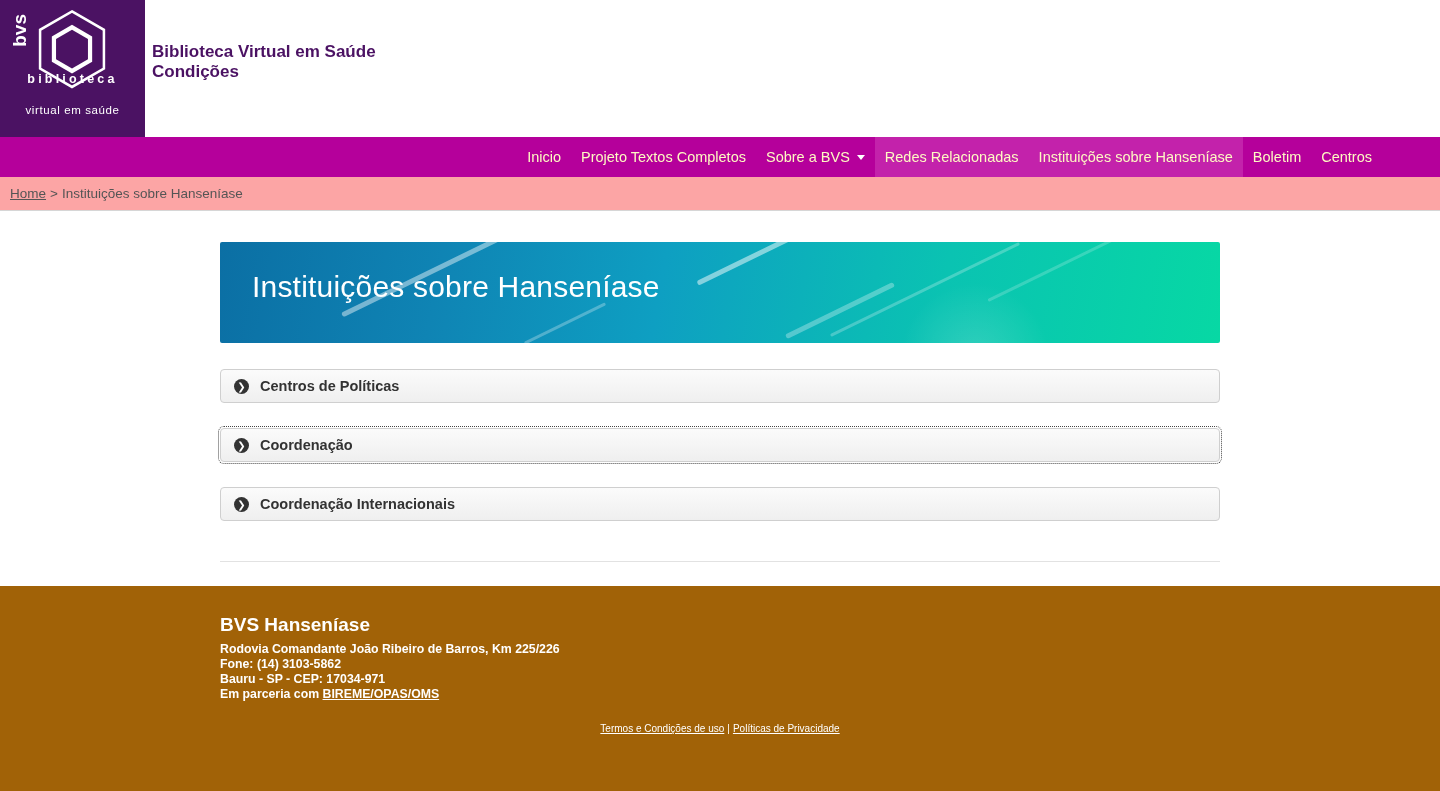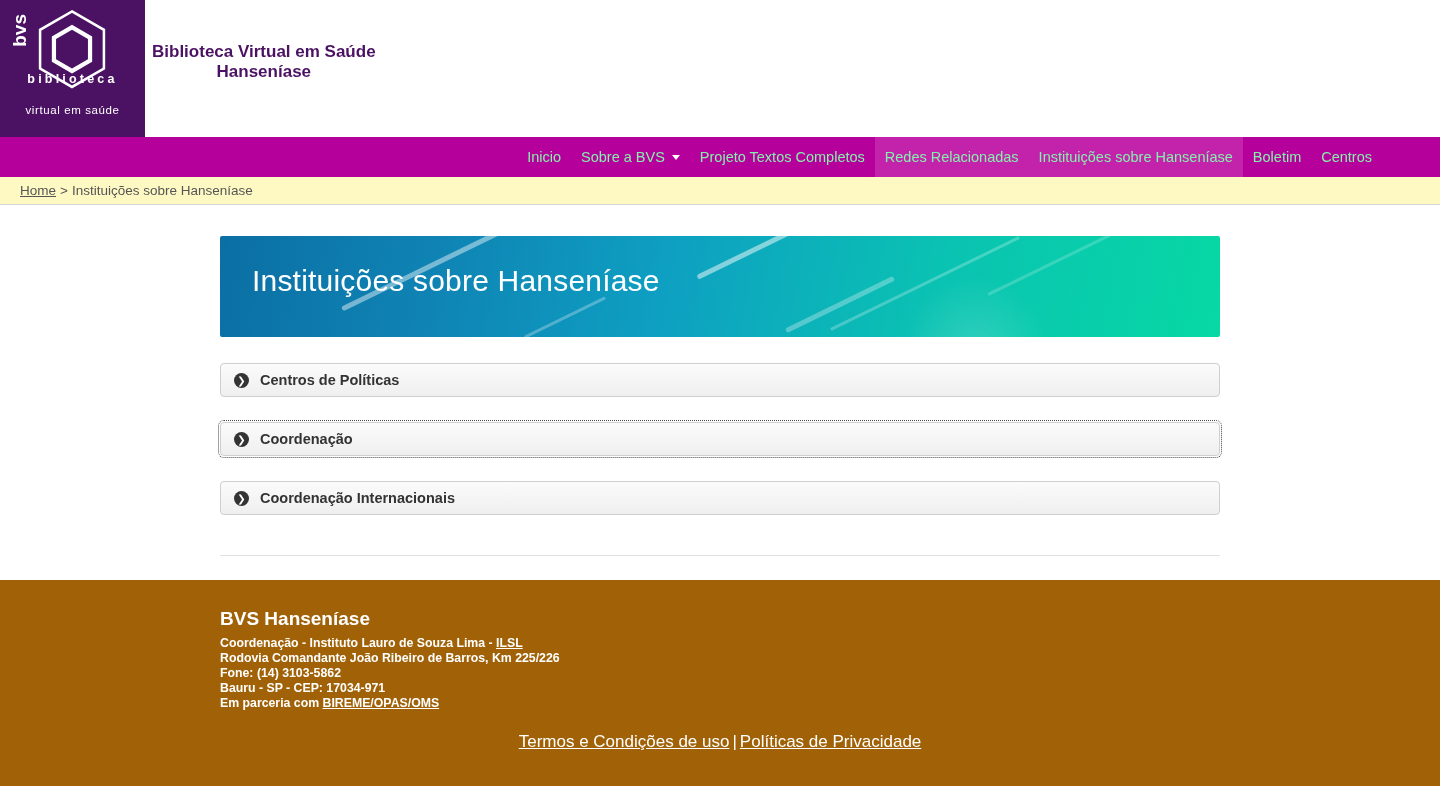--- a/index.html
+++ b/index.html
@@ -69,60 +69,59 @@
     letter-spacing: 0.6px;
     margin-top: 16px;
   }
   .site-title {
     margin-left: 7px;
     margin-top: 42px;
     color: #4b1263;
     font-size: 17px;
     font-weight: bold;
     line-height: 1.2;
-    text-align: center;
   }
   .site-title .ln { display: block; }
 
   
   .navbar {
     height: 40px;
     background: #b5009b;
     display: flex;
     justify-content: flex-end;
     align-items: stretch;
     padding-right: 58px;
   }
   .nav-item {
     display: flex;
     align-items: center;
-    color: #86efac;
+    color: #fef9c3;
     font-size: 14.5px;
     padding: 0 10px;
     white-space: nowrap;
     cursor: pointer;
   }
   .nav-item.active { background: #c322ab; }
   .nav-caret {
     display: inline-block;
     margin-left: 7px;
     width: 0; height: 0;
     border-left: 4px solid transparent;
     border-right: 4px solid transparent;
     border-top: 5px solid #ffffff;
   }
 
   
   .breadcrumb-bar {
-    height: 28px;
-    background: #fef9c3;
+    height: 34px;
+    background: #fca5a5;
     border-bottom: 1px solid #d6d6d6;
     display: flex;
     align-items: center;
-    padding-left: 20px;
+    padding-left: 10px;
     font-size: 13.5px;
     color: #555555;
   }
   .breadcrumb-bar a {
     color: #555555;
     text-decoration: underline;
   }
   .breadcrumb-sep { margin: 0 4px; }
 
   
@@ -228,21 +227,21 @@
     font-weight: bold;
     line-height: 15px;
   }
   .footer-line a {
     color: #ffffff;
     text-decoration: underline;
   }
   .footer-bottom {
     margin-top: 21px;
     text-align: center;
-    font-size: 17px;
+    font-size: 10px;
   }
   .footer-bottom a {
     color: #ffffff;
     text-decoration: underline;
   }
   .footer-bottom .sep { padding: 0 3px; }
 </style>
 </head>
 <body>
 
@@ -254,34 +253,34 @@
       <polygon points="50,20 74,34 74,64 50,78 26,64 26,34" fill="#ffffff"></polygon>
       <polygon points="50,26 69,37 69,61 50,72 31,61 31,37" fill="#4b1263"></polygon>
     </svg>
     <span class="logo-caption">
       <span class="l1">biblioteca</span>
       <span class="l2">virtual em saúde</span>
     </span>
   </div>
   <div class="site-title">
     <span class="ln">Biblioteca Virtual em Saúde</span>
-    <span class="ln">Hanseníase</span>
+    <span class="ln">Condições</span>
   </div>
 </div>
 
 <div class="navbar">
   <div class="nav-item">
     <span>Inicio</span>
+  </div>
+  <div class="nav-item">
+    <span>Projeto Textos Completos</span>
   </div>
   <div class="nav-item">
     <span>Sobre a BVS</span>
     <span class="nav-caret"></span>
-  </div>
-  <div class="nav-item">
-    <span>Projeto Textos Completos</span>
   </div>
   <div class="nav-item active">
     <span>Redes Relacionadas</span>
   </div>
   <div class="nav-item active">
     <span>Instituições sobre Hanseníase</span>
   </div>
   <div class="nav-item">
     <span>Boletim</span>
   </div>
@@ -324,23 +323,20 @@
       </div>
     </div>
 
     <div class="divider"></div>
   </div>
 </div>
 
 <div class="footer">
   <div class="footer-inner">
     <div class="footer-title">BVS Hanseníase</div>
-    <div class="footer-line">
-      <span>Coordenação - Instituto Lauro de Souza Lima - </span><a href="#">ILSL</a>
-    </div>
     <div class="footer-line">Rodovia Comandante João Ribeiro de Barros, Km 225/226</div>
     <div class="footer-line">Fone: (14) 3103-5862</div>
     <div class="footer-line">Bauru - SP - CEP: 17034-971</div>
     <div class="footer-line">
       <span>Em parceria com </span><a href="#">BIREME/OPAS/OMS</a>
     </div>
   </div>
   <div class="footer-bottom">
     <a href="#">Termos e Condições de uso</a><span class="sep">|</span><a href="#">Políticas de Privacidade</a>
   </div>

